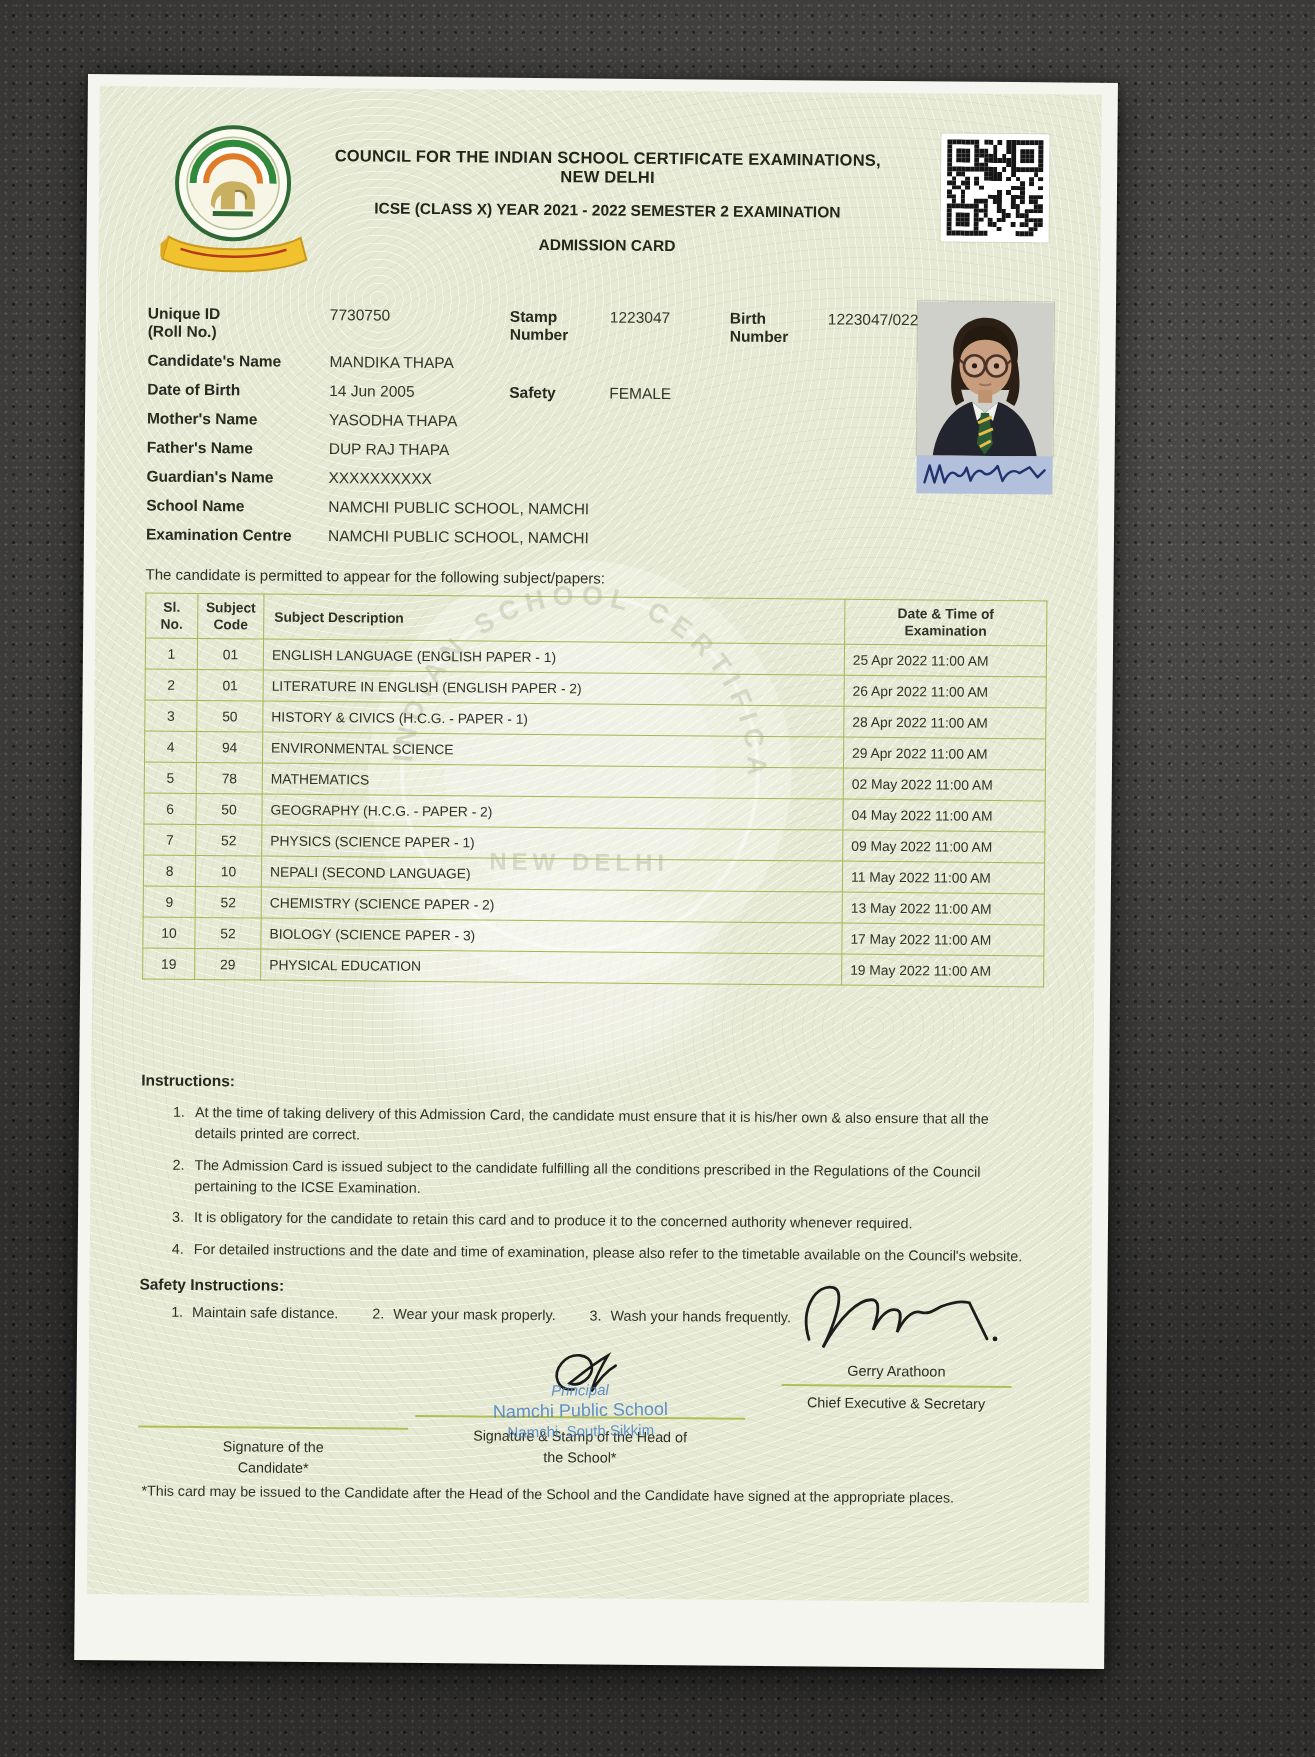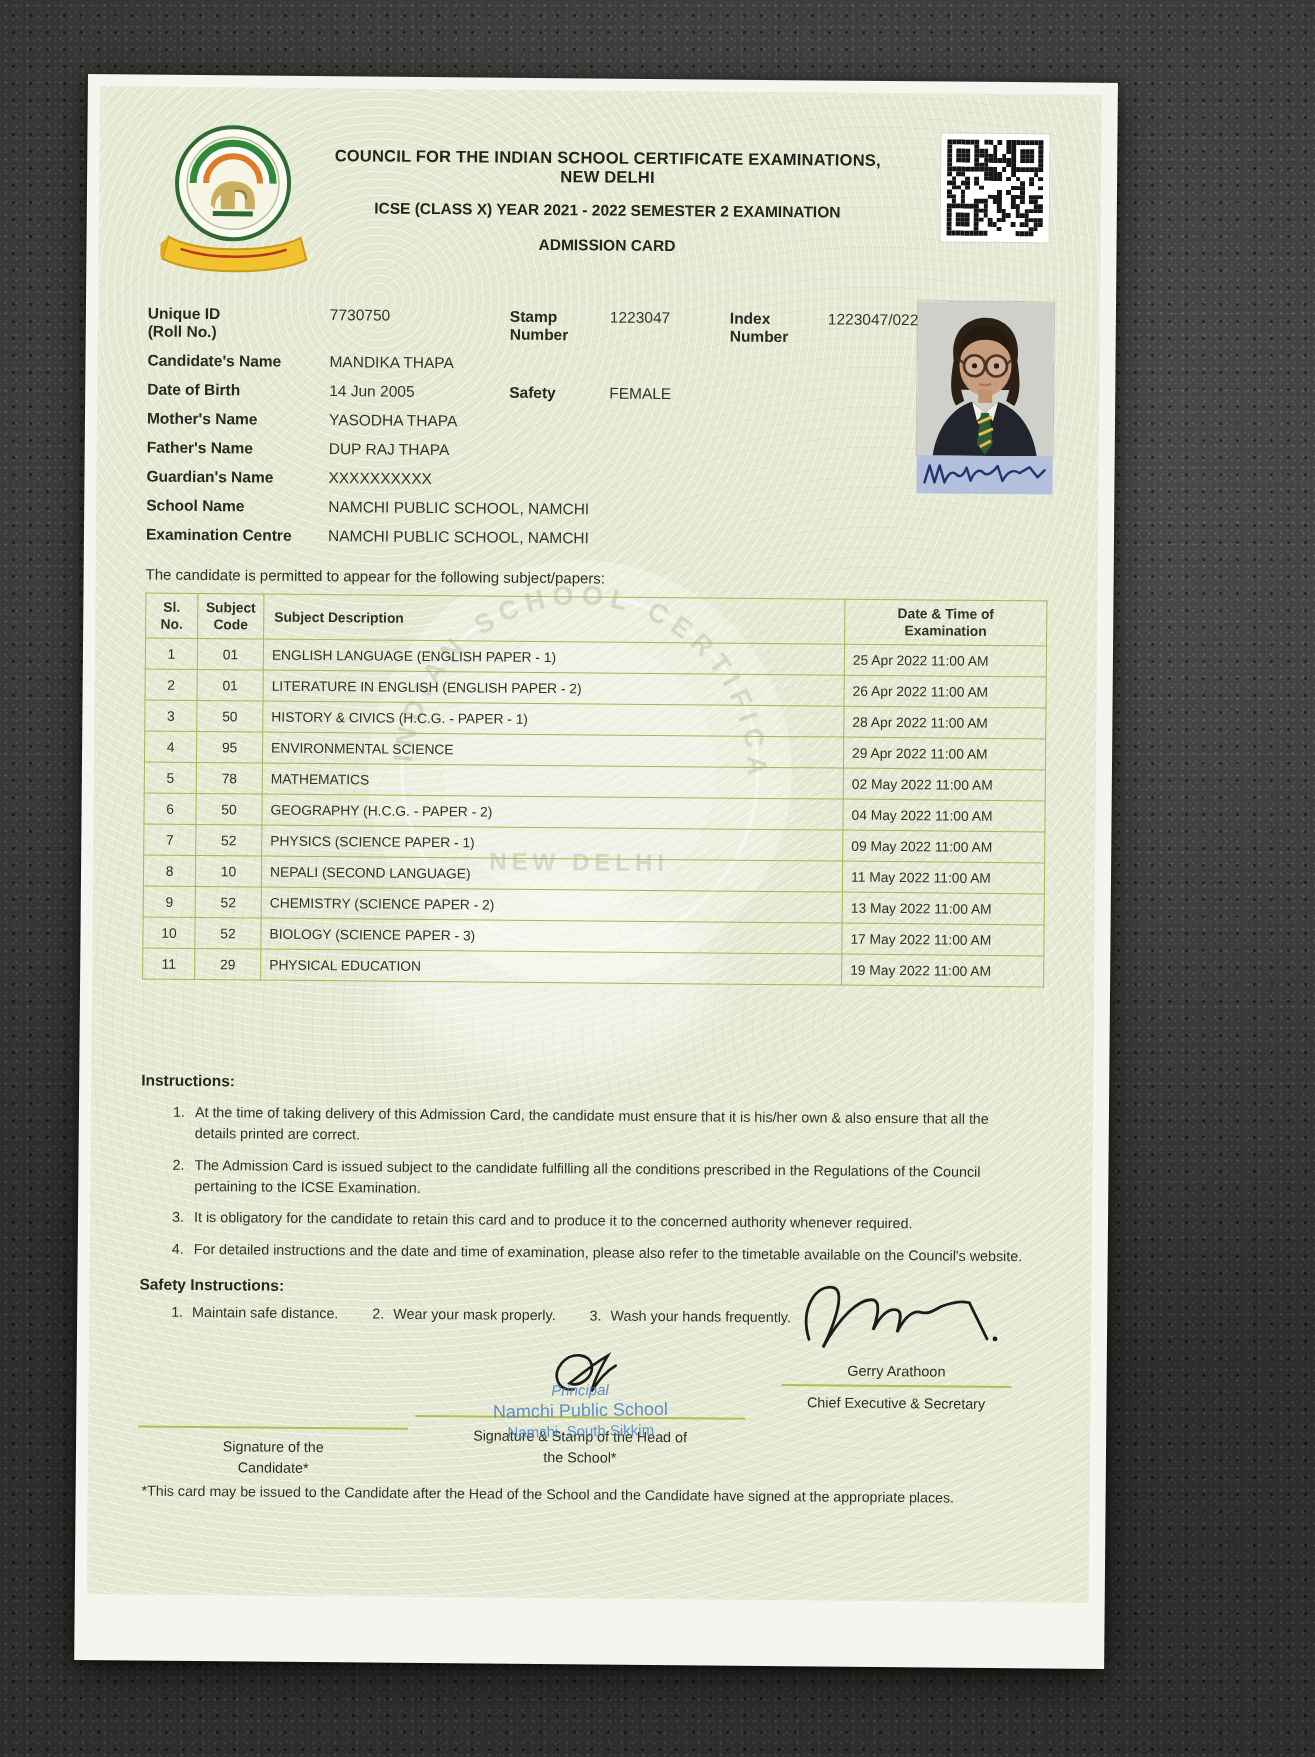--- a/index.html
+++ b/index.html
@@ -593,21 +593,21 @@
     </div>
 
     <div class="details">
       <div class="drow">
         <div class="lbl pre">Unique ID
 (Roll No.)</div>
         <div class="val">7730750</div>
         <div class="lbl pre">Stamp
 Number</div>
         <div class="val">1223047</div>
-        <div class="lbl pre">Index
+        <div class="lbl pre">Birth
 Number</div>
         <div class="val">1223047/022</div>
       </div>
       <div class="drow">
         <div class="lbl">Candidate's Name</div>
         <div class="val span5">MANDIKA THAPA</div>
       </div>
       <div class="drow">
         <div class="lbl">Date of Birth</div>
         <div class="val">14 Jun 2005</div>
@@ -699,21 +699,21 @@
           <td>26 Apr 2022 11:00 AM</td>
         </tr>
           <tr>
           <td class="ctr">3</td>
           <td class="ctr">50</td>
           <td class="desc">HISTORY &amp; CIVICS (H.C.G. - PAPER - 1)</td>
           <td>28 Apr 2022 11:00 AM</td>
         </tr>
           <tr>
           <td class="ctr">4</td>
-          <td class="ctr">95</td>
+          <td class="ctr">94</td>
           <td class="desc">ENVIRONMENTAL SCIENCE</td>
           <td>29 Apr 2022 11:00 AM</td>
         </tr>
           <tr>
           <td class="ctr">5</td>
           <td class="ctr">78</td>
           <td class="desc">MATHEMATICS</td>
           <td>02 May 2022 11:00 AM</td>
         </tr>
           <tr>
@@ -740,21 +740,21 @@
           <td class="desc">CHEMISTRY (SCIENCE PAPER - 2)</td>
           <td>13 May 2022 11:00 AM</td>
         </tr>
           <tr>
           <td class="ctr">10</td>
           <td class="ctr">52</td>
           <td class="desc">BIOLOGY (SCIENCE PAPER - 3)</td>
           <td>17 May 2022 11:00 AM</td>
         </tr>
           <tr>
-          <td class="ctr">11</td>
+          <td class="ctr">19</td>
           <td class="ctr">29</td>
           <td class="desc">PHYSICAL EDUCATION</td>
           <td>19 May 2022 11:00 AM</td>
         </tr>
         </tbody>
     </table>
 
     <div class="instr">
       <div class="sec-title">Instructions:</div>
       <div class="ilist">

